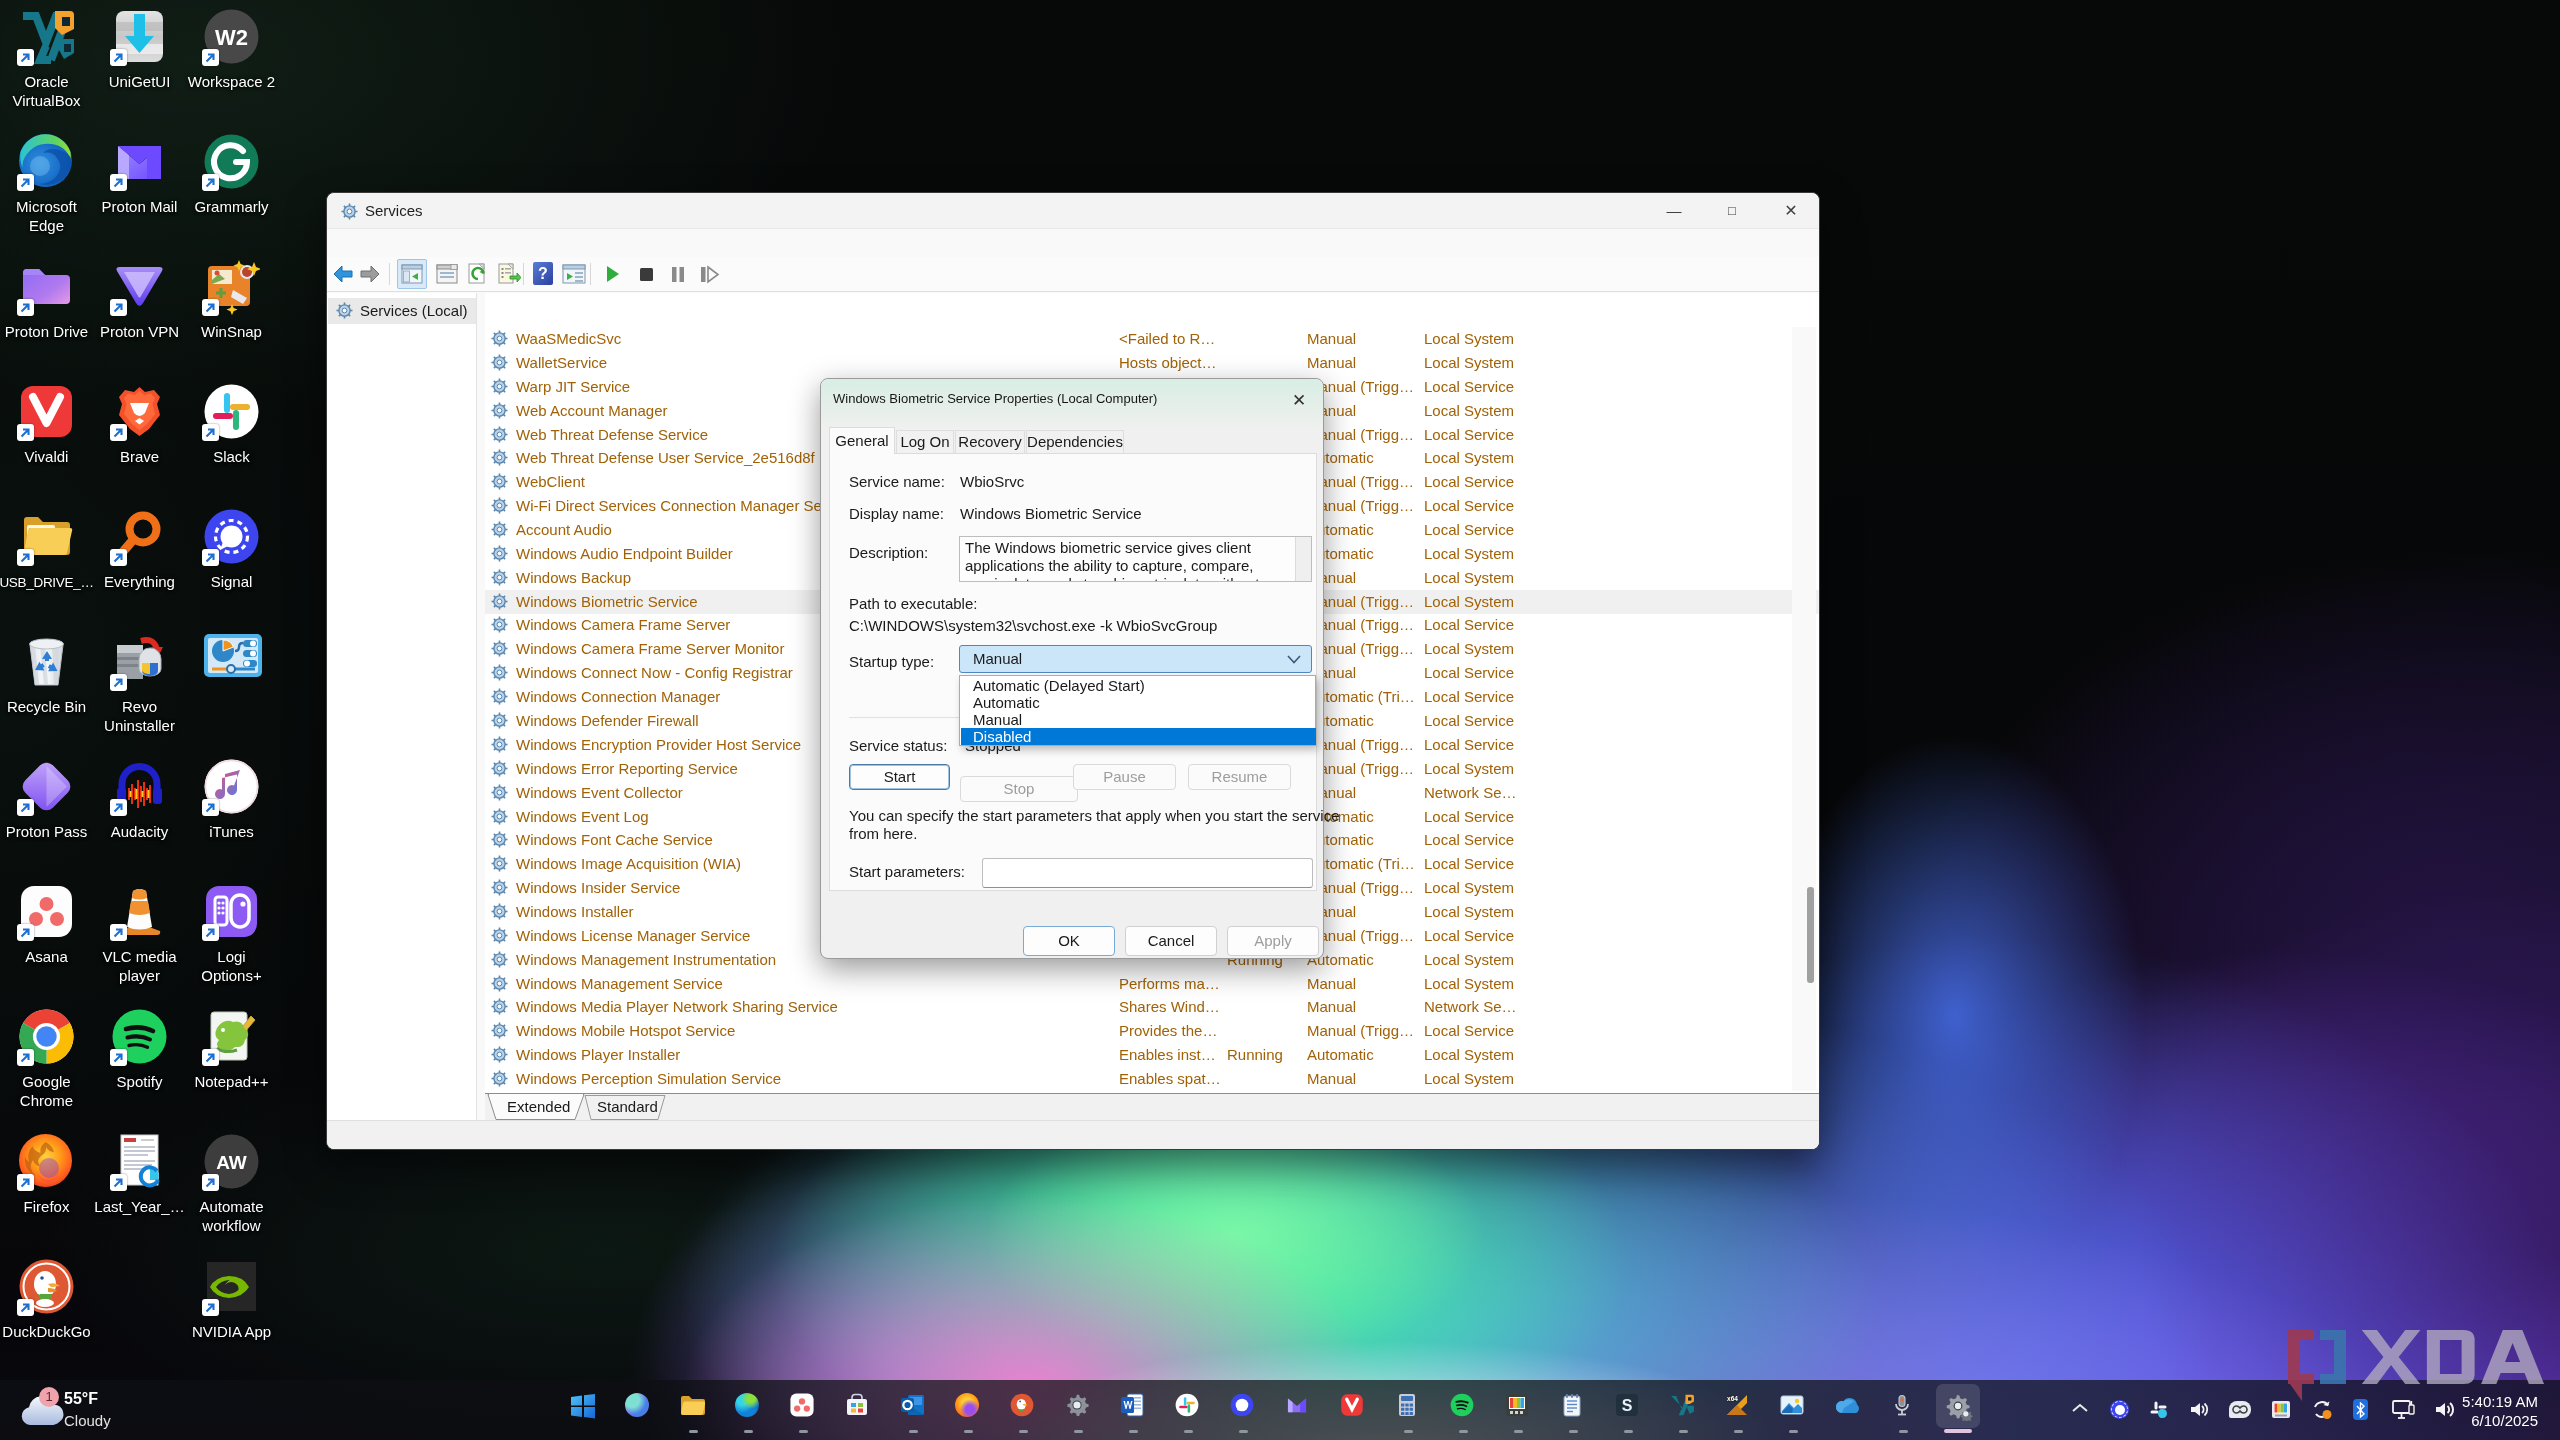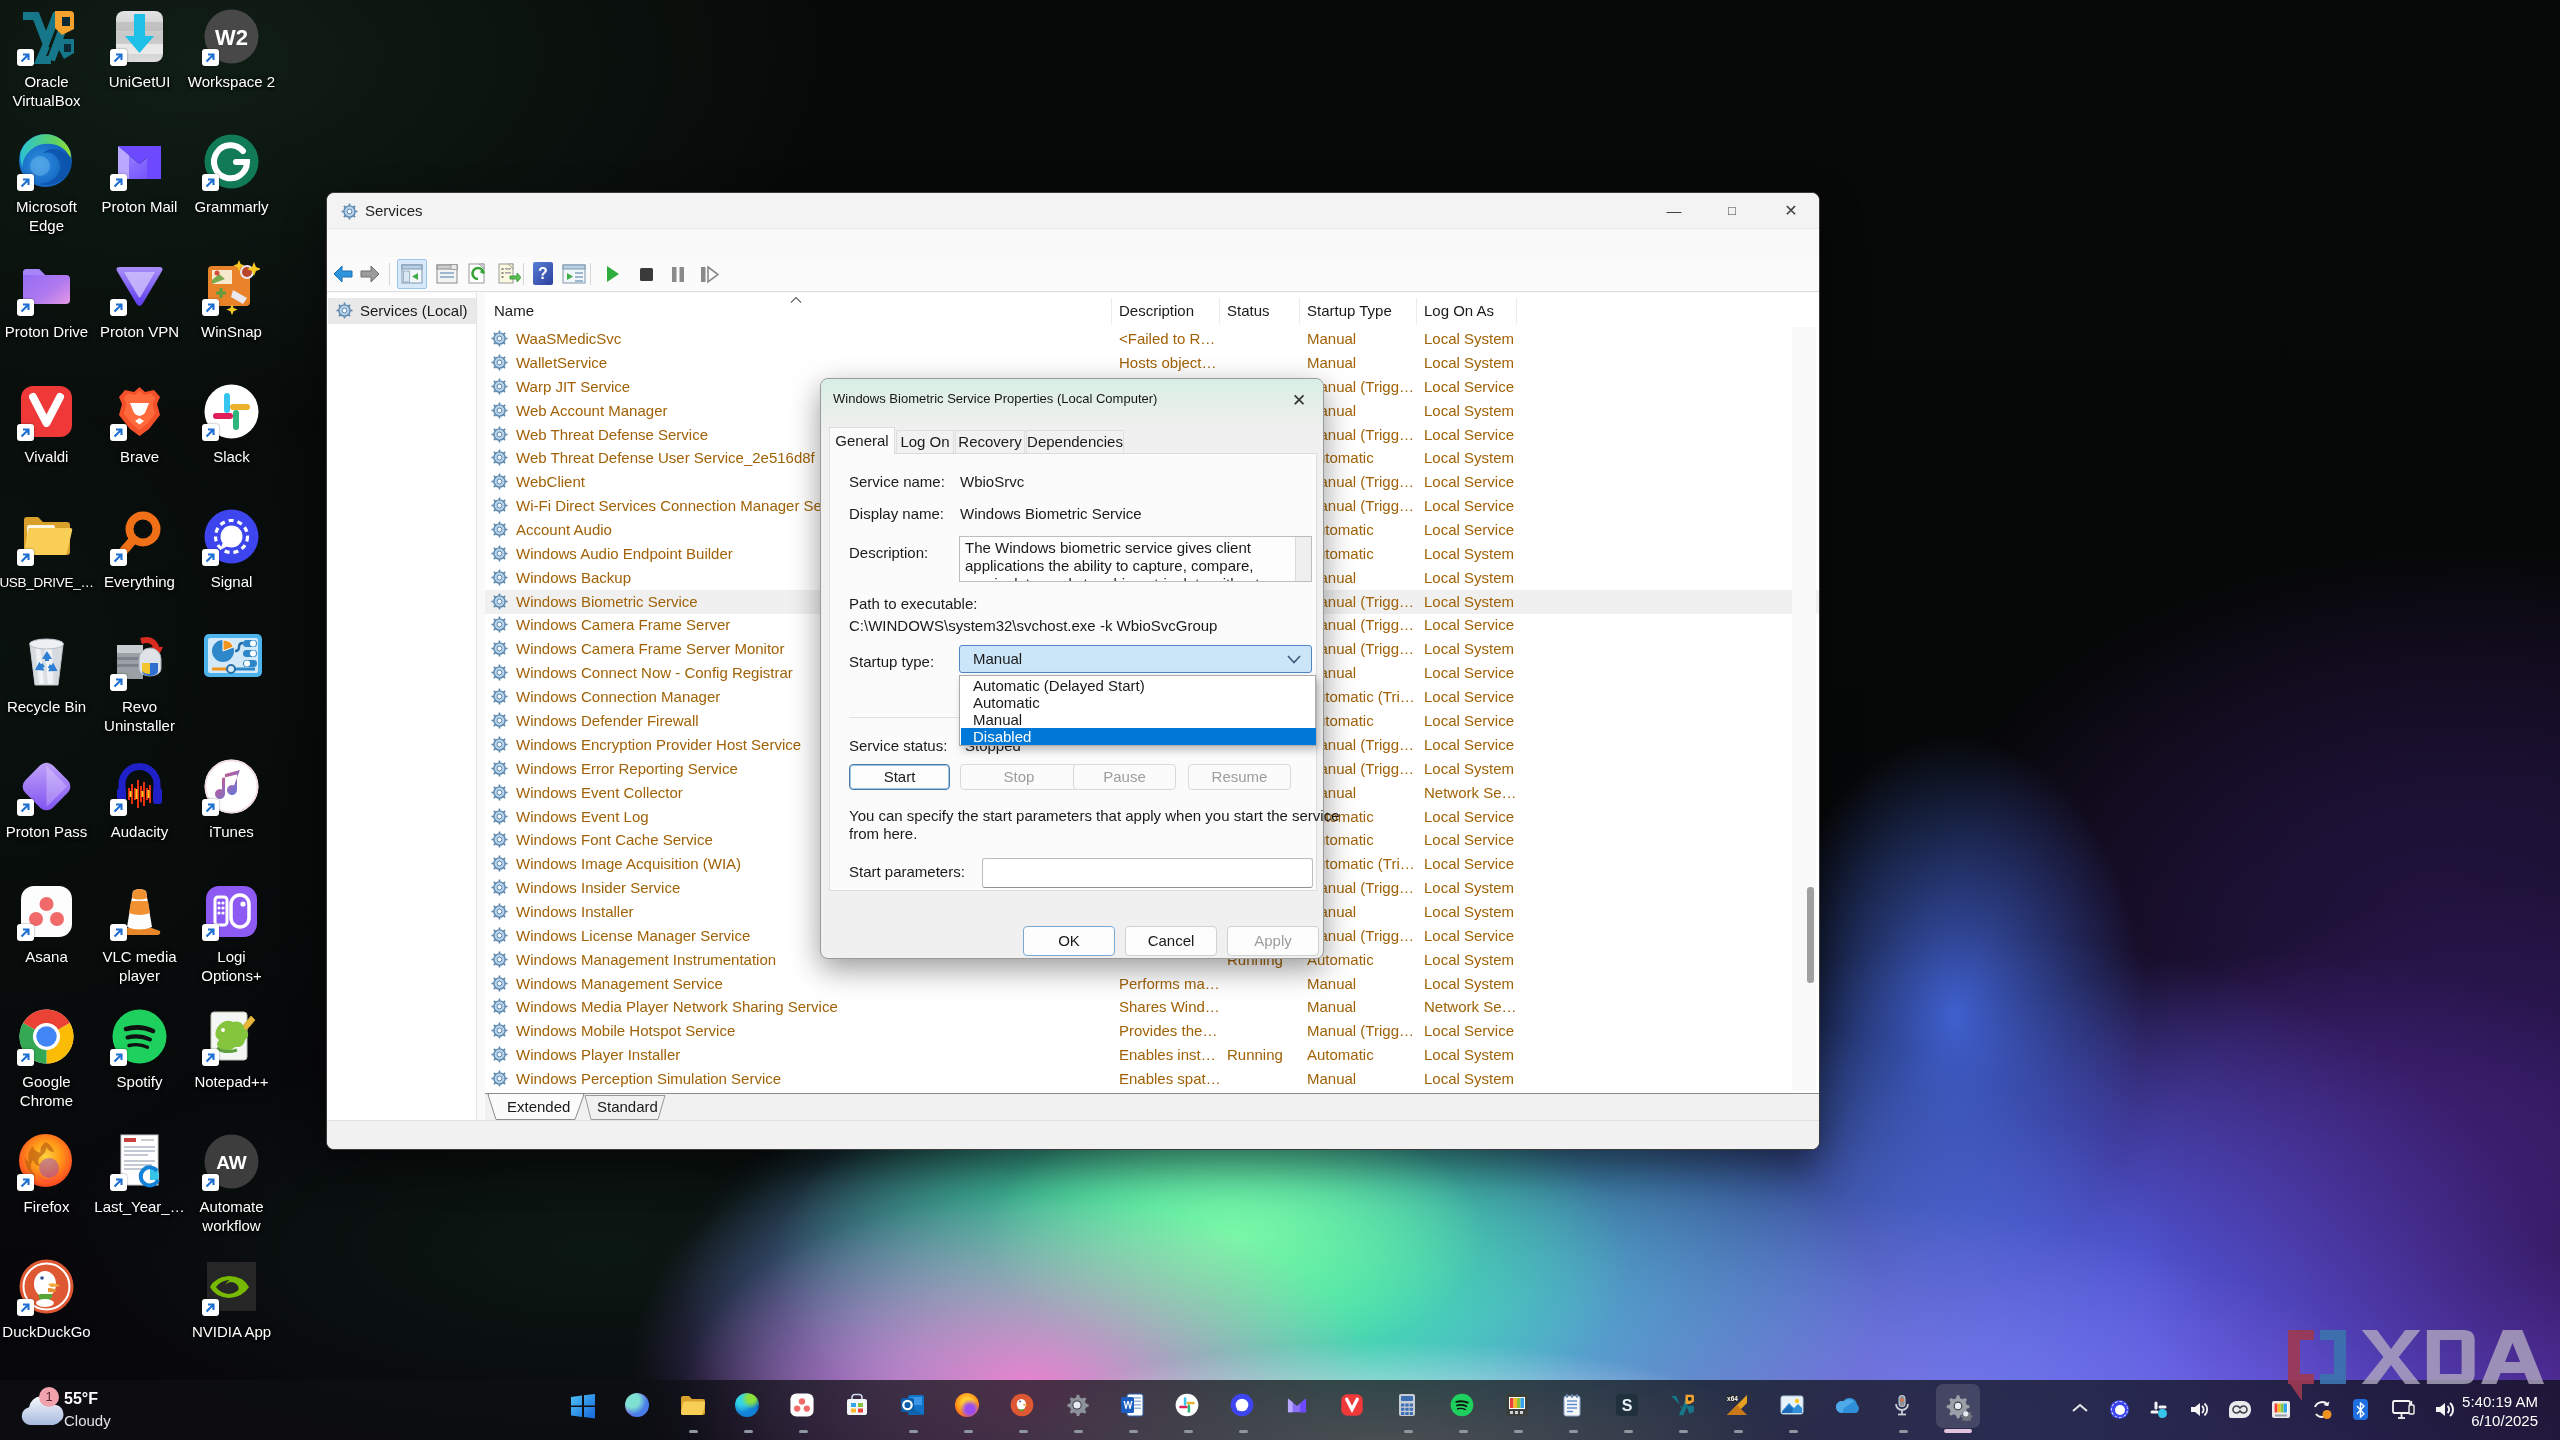--- a/index.html
+++ b/index.html
@@ -658,35 +658,20 @@
   </div>
   <div id="leftpane">
     <div id="treesel">
       <svg style="position:absolute;left:8px;top:4px" width="17" height="17">
           <use href="#gr"></use>
         </svg>
       <span class="txt">Services (Local)</span>
     </div>
   </div>
   <div id="rightpane">
-    <div id="hdr">
-      <span class="h" style="left:9px">Name</span>
-      <span class="h" style="left:634px">Description</span>
-      <span class="h" style="left:742px">Status</span>
-      <span class="h" style="left:822px">Startup Type</span>
-      <span class="h" style="left:939px">Log On As</span>
-      <div class="v" style="left:626px"></div>
-        <div class="v" style="left:734px"></div>
-        <div class="v" style="left:814px"></div>
-        <div class="v" style="left:931px"></div>
-        <div class="v" style="left:1031px"></div>
-      <svg id="sortgl" style="position:absolute;left:305px;top:1px" width="12" height="7" viewBox="0 0 12 7">
-          <path d="M1 6 L6 1 L11 6" fill="none" stroke="#666" stroke-width="1.2"></path>
-        </svg>
-    </div>
     <div id="rows">
 <div class="row" style="top:0px">
           <svg class="gear">
             <use href="#gr"></use>
           </svg>
           <span class="nm">WaaSMedicSvc</span>
           <span class="de">&lt;Failed to R…</span>
           <span class="su">Manual</span>
           <span class="lo">Local System</span>
         </div>
@@ -1008,21 +993,21 @@
   <div style="position:absolute;left:28px;top:338px;width:440px;height:1px;background:#e0e0e0"></div>
   <span class="dl" style="left:28px;top:358px">Service status:</span>
   <span class="dl" style="left:144px;top:358px">Stopped</span>
   <div id="popup">
     <div class="pi" style="top:1px">Automatic (Delayed Start)</div>
     <div class="pi" style="top:18px">Automatic</div>
     <div class="pi" style="top:35px">Manual</div>
     <div class="pi" style="top:52px;background:#0078d7;color:#fff">Disabled</div>
   </div>
   <div class="btn" style="left:28px;top:385px;width:101px;border:1px solid #4b7aa8;box-shadow:inset 0 0 0 1px #9ec4e2">Start</div>
-  <div class="btn dis" style="left:139px;top:385px;width:118px">Stop</div>
+  <div class="btn dis" style="left:139px;top:397px;width:118px">Stop</div>
   <div class="btn dis" style="left:252px;top:385px;width:103px">Pause</div>
   <div class="btn dis" style="left:367px;top:385px;width:103px">Resume</div>
   <span class="dl" style="left:28px;top:428px">You can specify the start parameters that apply when you start the service</span>
   <span class="dl" style="left:28px;top:446px">from here.</span>
   <span class="dl" style="left:28px;top:484px">Start parameters:</span>
   <div style="position:absolute;left:161px;top:479px;width:331px;height:30px;background:#fff;border:1px solid #bdbdbd;border-bottom:1.5px solid #909090;border-radius:3px"></div>
   <div class="btn2" style="left:202px;top:547px;width:92px;border:1.5px solid #78aad6">OK</div>
   <div class="btn2" style="left:304px;top:547px;width:92px">Cancel</div>
   <div class="btn2" style="left:406px;top:547px;width:92px;color:#9d9d9d">Apply</div>
 </div>

